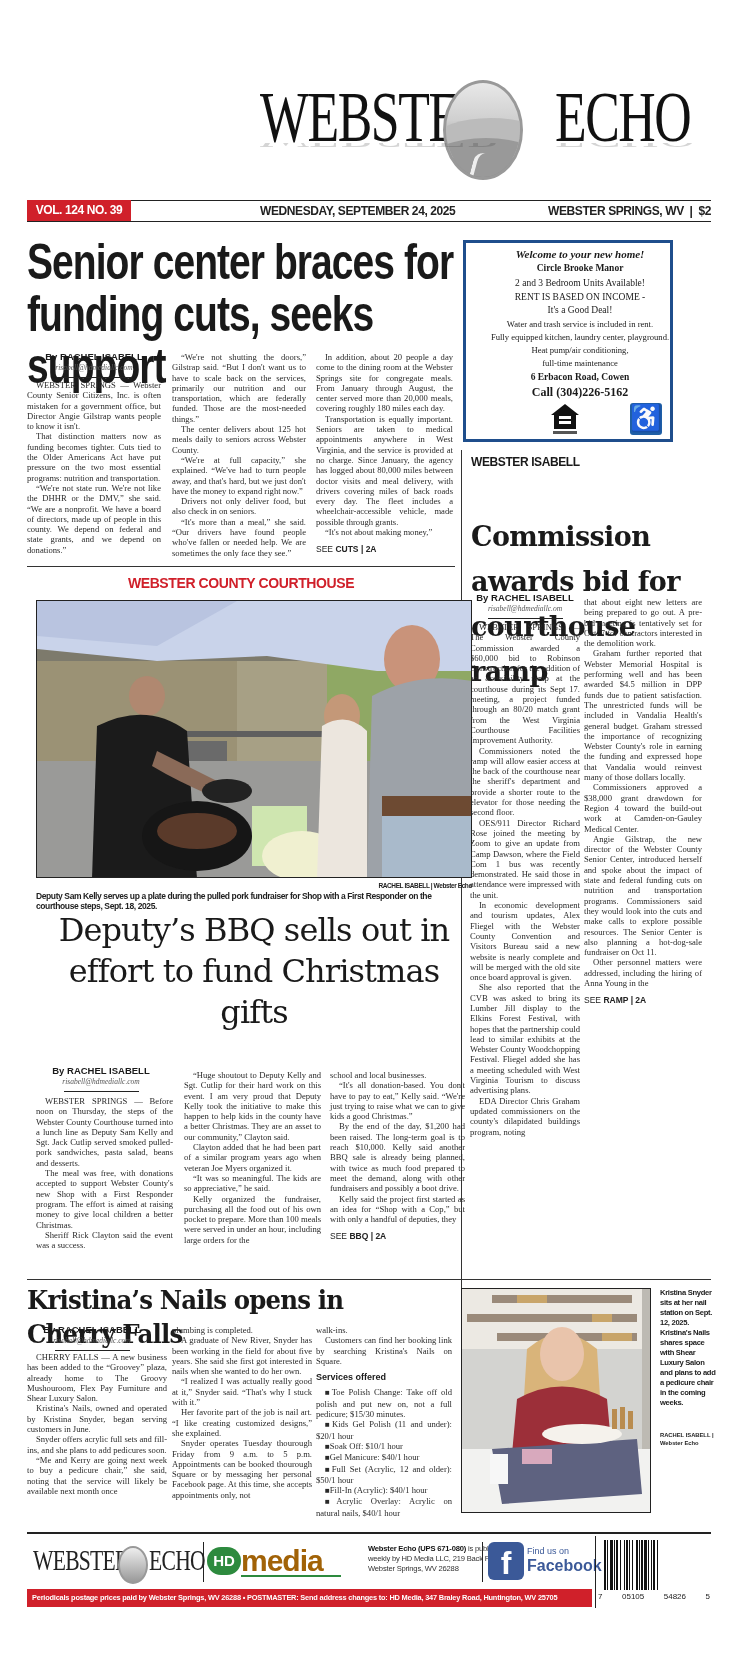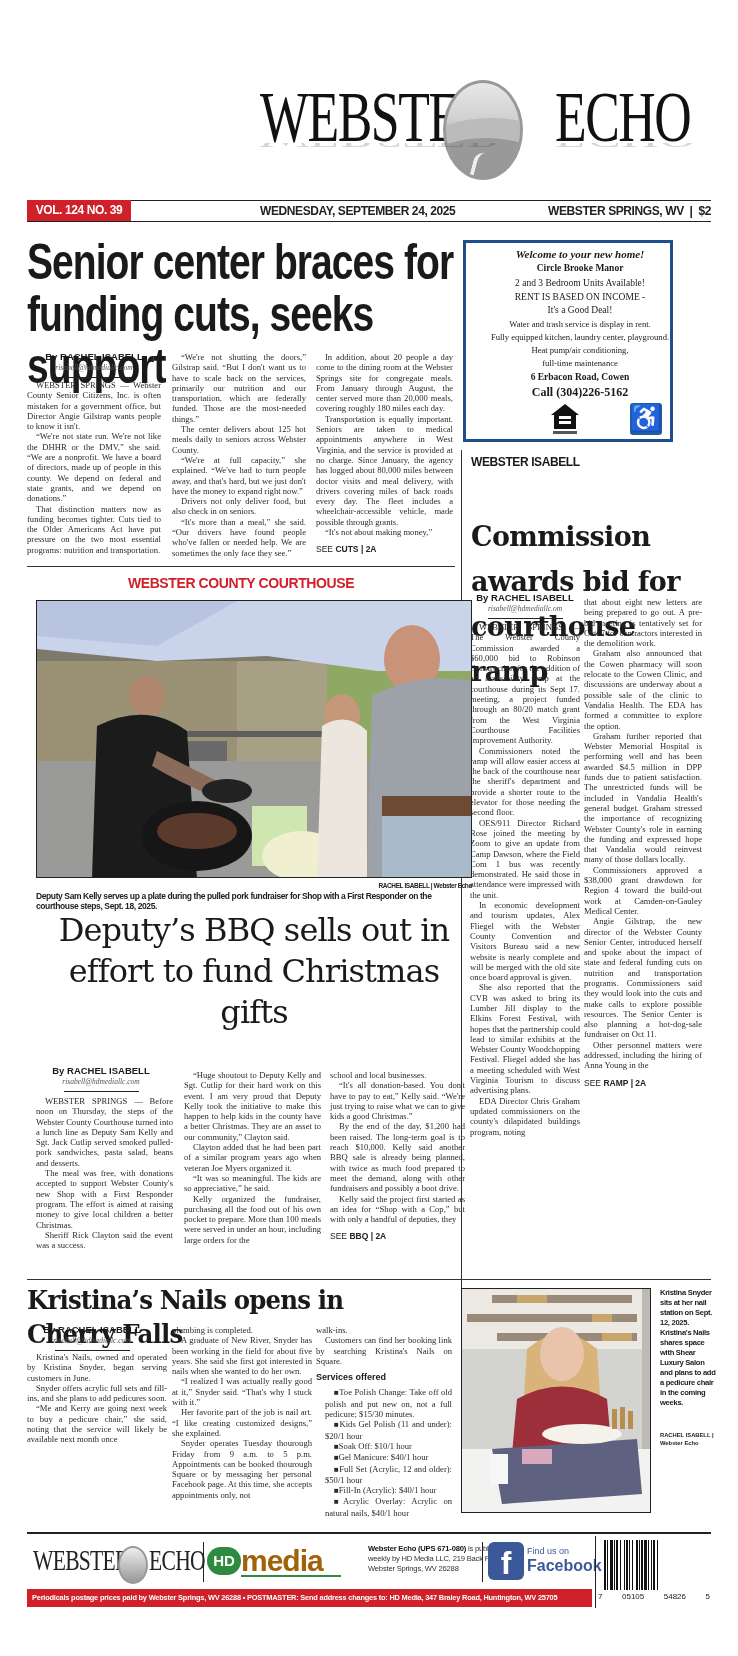--- a/index.html
+++ b/index.html
@@ -77,21 +77,21 @@
   #bbq-col3 { left: 330px; top: 1070px; width: 135px; }
 
   
   #divider-2 { left: 27px; top: 1279px; width: 684px; height: 1px; background: #333; }
   #nails-headline { left: 27px; top: 1283px; width: 420px; font-family: "DejaVu Serif", serif; font-size: 25.5px; line-height: 34px; color: #1a1a1a; letter-spacing: -0.9px; transform: scaleX(0.96); transform-origin: left top; }
   #nails-byline { left: 27px; top: 1324px; width: 130px; }
   #nails-col1 { left: 27px; top: 1352px; width: 140px; }
   #nails-col2 { left: 172px; top: 1325px; width: 140px; }
   #nails-col3 { left: 316px; top: 1325px; width: 136px; }
   .services-head { font-family:"Liberation Sans", sans-serif; font-weight: bold; font-size: 9px; margin: 6px 0 5px; color:#1a1a1a; }
-  .svc { text-indent: 7px; margin-left: 9px; }
+  .svc { text-indent: 7px; }
   .svc::before { content: "\25A0 "; font-size: 8px; }
 
   #photo-2 { left: 461px; top: 1288px; width: 190px; height: 225px; border: 1px solid #222; overflow:hidden; background: #ddd; }
   #caption-2 { left: 660px; top: 1288px; width: 58px; font-family:"Liberation Sans", sans-serif; font-weight:bold; font-size: 7.6px; line-height: 10px; color:#222; letter-spacing:-0.3px; }
   #credit-2 { left: 660px; top: 1432px; width: 58px; font-family:"Liberation Sans", sans-serif; font-weight:bold; font-size: 5.8px; line-height: 7.5px; color:#222; }
 
   
   #footer { left: 27px; top: 1532px; width: 684px; height: 83px; border-top: 2px solid #222; }
   #footer-logo { position:absolute; left: 6px; top: 8px; width: 170px; height: 40px; }
   #footer-logo .w { position:absolute; top:0; font-family:"Liberation Serif", serif; font-size: 30px; line-height: 36px; transform: scaleX(0.72); transform-origin:left top; color:#222; letter-spacing:-1px; }
@@ -137,22 +137,22 @@
 
 <h1 id="lead-headline" class="abs">Senior center braces for funding cuts, seeks support</h1>
 
 <div class="abs byline" style="left:27px; top:351px; width:134px;">
   <div class="name">By RACHEL ISABELL</div>
   <div class="email">risabell@hdmediallc.com</div>
   <div class="rule"></div>
 </div>
 <div class="abs col" style="left:27px; top:380px; width:134px;">
   <p>WEBSTER SPRINGS — Webster County Senior Citizens, Inc. is often mistaken for a government office, but Director Angie Gilstrap wants people to know it isn't.</p>
+  <p>That distinction matters now as funding becomes tighter. Cuts tied to the Older Americans Act have put pressure on the two most essential programs: nutrition and transportation.</p>
   <p>“We're not state run. We're not like the DHHR or the DMV,” she said. “We are a nonprofit. We have a board of directors, made up of people in this county. We depend on federal and state grants, and we depend on donations.”</p>
-  <p>That distinction matters now as funding becomes tighter. Cuts tied to the Older Americans Act have put pressure on the two most essential programs: nutrition and transportation.</p>
 </div>
 <div class="abs col" style="left:172px; top:352px; width:134px;">
   <p>“We're not shutting the doors,” Gilstrap said. “But I don't want us to have to scale back on the services, primarily our nutrition and our transportation, which are federally funded. Those are the most-needed things.”</p>
   <p>The center delivers about 125 hot meals daily to seniors across Webster County.</p>
   <p>“We're at full capacity,” she explained. “We've had to turn people away, and that's hard, but we just don't have the money to expand right now.”</p>
   <p>Drivers not only deliver food, but also check in on seniors.</p>
   <p>“It's more than a meal,” she said. “Our drivers have found people who've fallen or needed help. We are sometimes the only face they see.”</p>
 </div>
 <div class="abs col" style="left:316px; top:352px; width:137px;">
   <p>In addition, about 20 people a day come to the dining room at the Webster Springs site for congregate meals. From January through August, the center served more than 20,000 meals, covering roughly 180 miles each day.</p>
@@ -160,21 +160,21 @@
   <p>“It's not about making money,”</p>
   <div class="see"><span>SEE</span> <b>CUTS | 2A</b></div>
 </div>
 
 <div id="ad-box" class="abs">
   <div class="ad-welcome">Welcome to your new home!</div>
   <div class="ad-name">Circle Brooke Manor</div>
   <div class="ad-line" style="margin-top:2px">2 and 3 Bedroom Units Available!</div>
   <div class="ad-line">RENT IS BASED ON INCOME -</div>
   <div class="ad-line">It's a Good Deal!</div>
-  <div class="ad-small">Water and trash service is display in rent.</div>
+  <div class="ad-small">Water and trash service is included in rent.</div>
   <div class="ad-small">Fully equipped kitchen, laundry center, playground.</div>
   <div class="ad-small">Heat pump/air conditioning,</div>
   <div class="ad-small">full-time maintenance</div>
   <div class="ad-addr">6 Erbacon Road, Cowen</div>
   <div class="ad-call">Call (304)226-5162</div>
   <div id="ad-icons">
     <svg id="eho-icon" viewBox="0 0 30 32">
       <polygon points="15,1 1,12 4,12 4,26 26,26 26,12 29,12" fill="#111"></polygon>
       <rect x="9" y="13" width="12" height="3" fill="#fff"></rect>
       <rect x="9" y="18" width="12" height="3" fill="#fff"></rect>
@@ -195,21 +195,20 @@
 <div id="right-col1" class="abs col">
   <p>WEBSTER SPRINGS — The Webster County Commission awarded a $60,000 bid to Robinson Construction for the addition of an acessibility ramp at the courthouse during its Sept 17. meeting, a project funded through an 80/20 match grant from the West Virginia Courthouse Facilities Improvement Authority.</p>
   <p>Commissioners noted the ramp will allow easier access at the back of the courthouse near the sheriff's department and provide a shorter route to the elevator for those needing the second floor.</p>
   <p>OES/911 Director Richard Rose joined the meeting by Zoom to give an update from Camp Dawson, where the Field Com 1 bus was recently demonstrated. He said those in attendance were impressed with the unit.</p>
   <p>In economic development and tourism updates, Alex Fliegel with the Webster County Convention and Visitors Bureau said a new website is nearly complete and will be merged with the old site once board approval is given.</p>
   <p>She also reported that the CVB was asked to bring its Lumber Jill display to the Elkins Forest Festival, with hopes that the partnership could lead to similar exhibits at the Webster County Woodchopping Festival. Fliegel added she has a meeting scheduled with West Virginia Tourism to discuss advertising plans.</p>
   <p>EDA Director Chris Graham updated commissioners on the county's dilapidated buildings program, noting</p>
 </div>
 <div id="right-col2" class="abs col">
   <p style="text-indent:0">that about eight new letters are being prepared to go out. A pre-bid meeting is tentatively set for Oct. 7 for contractors interested in the demolition work.</p>
-  <p>Graham also announced that the Cowen pharmacy will soon relocate to the Cowen Clinic, and discussions are underway about a possible sale of the clinic to Vandalia Health. The EDA has formed a committee to explore the option.</p>
   <p>Graham further reported that Webster Memorial Hospital is performing well and has been awarded $4.5 million in DPP funds due to patient satisfaction. The unrestricted funds will be included in Vandalia Health's general budget. Graham stressed the importance of recognizing Webster County's role in earning the funding and expressed hope that Vandalia would reinvest many of those dollars locally.</p>
   <p>Commissioners approved a $38,000 grant drawdown for Region 4 toward the build-out work at Camden-on-Gauley Medical Center.</p>
   <p>Angie Gilstrap, the new director of the Webster County Senior Center, introduced herself and spoke about the impact of state and federal funding cuts on nutrition and transportation programs. Commissioners said they would look into the cuts and make calls to explore possible resources. The Senior Center is also planning a hot-dog-sale fundraiser on Oct 11.</p>
   <p>Other personnel matters were addressed, including the hiring of Anna Young in the</p>
   <div class="see"><span>SEE</span> <b>RAMP | 2A</b></div>
 </div>
 
 <div id="divider-1" class="abs"></div>
 
 <div id="section-label" class="abs cond">WEBSTER COUNTY COURTHOUSE</div>
@@ -270,20 +269,21 @@
 </div>
 
 <div id="divider-2" class="abs"></div>
 <h2 id="nails-headline" class="abs">Kristina’s Nails opens in Cherry Falls</h2>
 <div id="nails-byline" class="abs byline">
   <div class="name">By RACHEL ISABELL</div>
   <div class="email">risabell@hdmediallc.com</div>
   <div class="rule"></div>
 </div>
 <div id="nails-col1" class="abs col">
+  <p>CHERRY FALLS — A new business has been added to the “Groovey” plaza, already home to The Groovy Mushouroom, Flex Pay Furniture and Shear Luxury Salon.</p>
   <p>Kristina's Nails, owned and operated by Kristina Snyder, began serving customers in June.</p>
   <p>Snyder offers acrylic full sets and fill-ins, and she plans to add pedicures soon.</p>
   <p>“Me and Kerry are going next week to buy a pedicure chair,” she said, noting that the service will likely be available next month once</p>
 </div>
 <div id="nails-col2" class="abs col">
   <p style="text-indent:0">plumbing is completed.</p>
   <p>A graduate of New River, Snyder has been working in the field for about five years. She said she first got interested in nails when she wanted to do her own.</p>
   <p>“I realized I was actually really good at it,” Snyder said. “That's why I stuck with it.”</p>
   <p>Her favorite part of the job is nail art. “I like creating customized designs,” she explained.</p>
   <p>Snyder operates Tuesday thourough Friday from 9 a.m. to 5 p.m. Appointments can be booked thourough Square or by messaging her personal Facebook page. At this time, she accepts appointments only, not</p>

